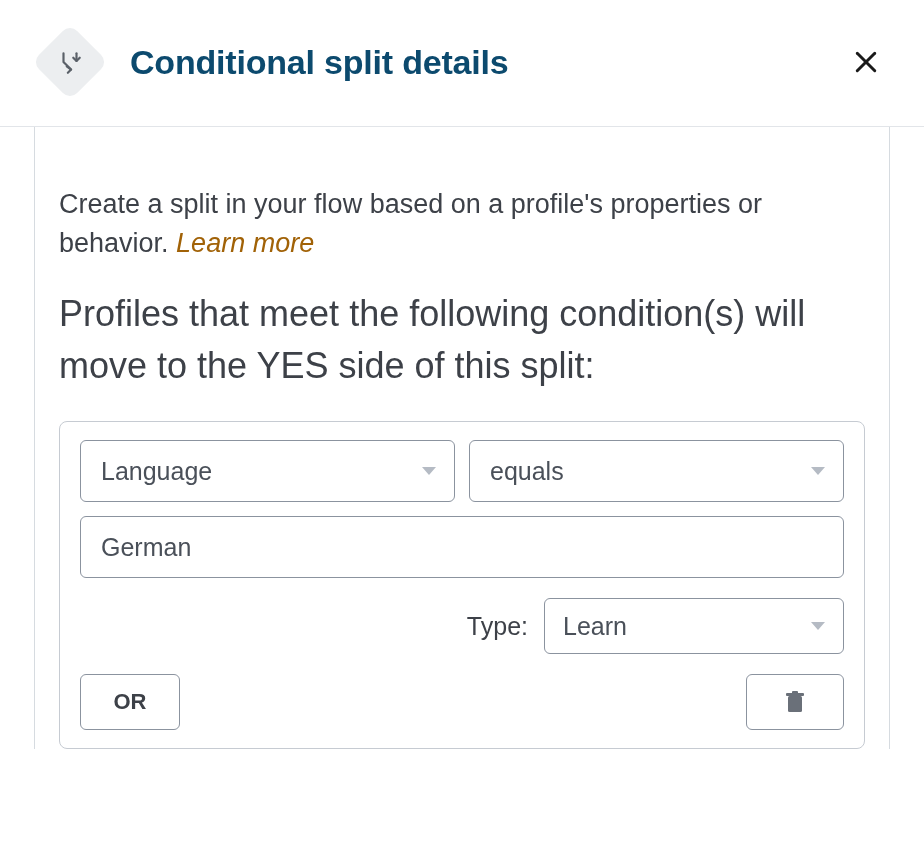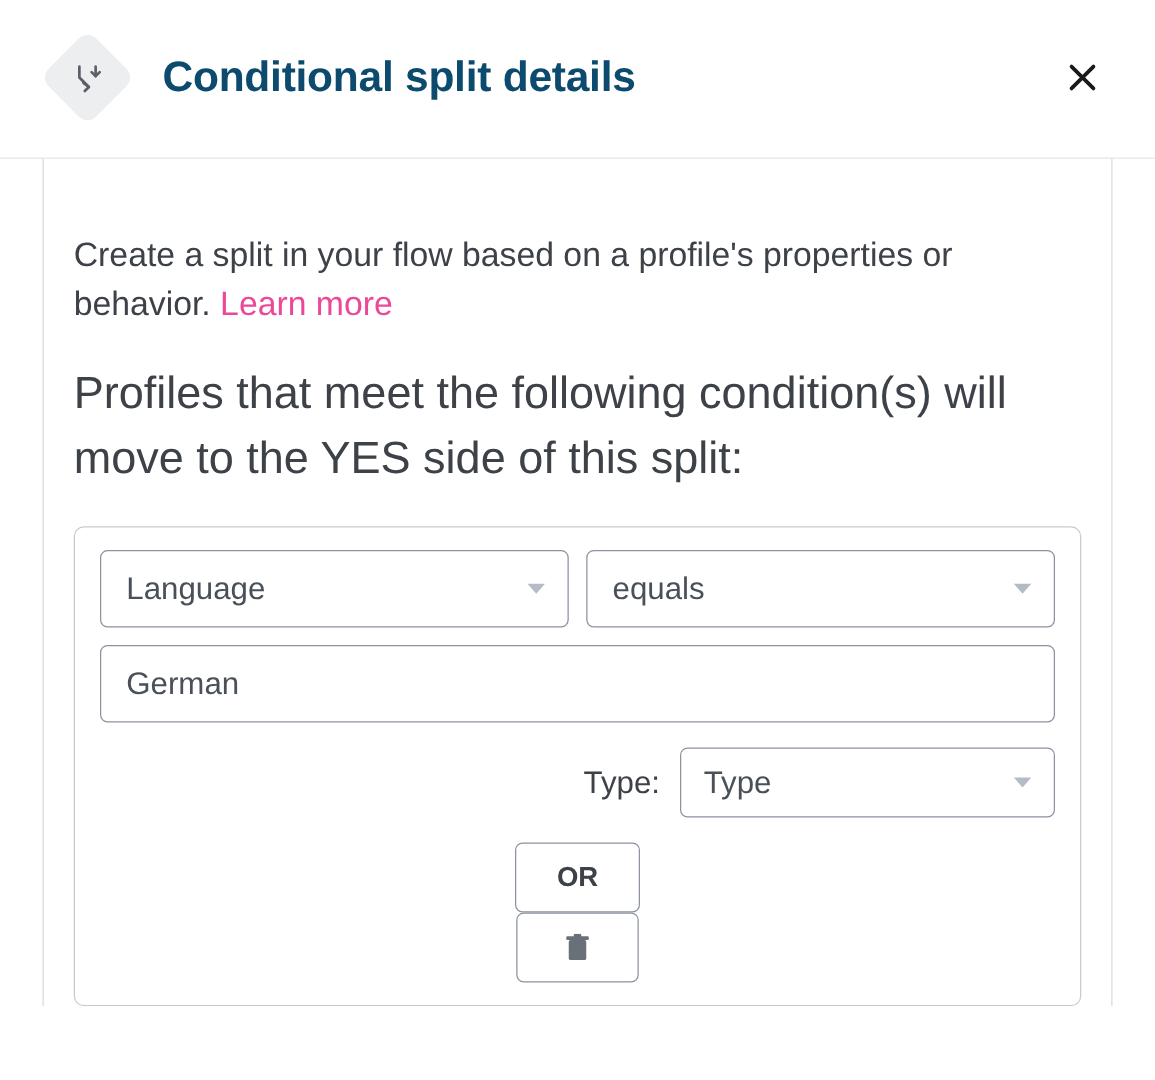--- a/index.html
+++ b/index.html
@@ -73,22 +73,23 @@
       padding: 58px 24px 0 24px;
     }
 
     .intro {
       font-size: 27px;
       line-height: 1.43;
       color: #3d4148;
       margin: 0 0 26px 0;
     }
     .intro a {
-      color: #ec4899;
+      color: #a16207;
       text-decoration: none;
+      font-style: italic;
     }
     .subhead {
       font-size: 36px;
       line-height: 1.43;
       color: #3d4148;
       margin: 0 0 30px 0;
     }
 
     .condition-group {
       border: 1px solid #c6cbd2;
@@ -168,22 +169,21 @@
       width: 0;
       height: 0;
       border-left: 7px solid transparent;
       border-right: 7px solid transparent;
       border-top: 8px solid #b5bbc4;
     }
 
     .action-row {
       display: flex;
       justify-content: space-between;
-      align-items: center;
-      flex-direction: column;
+      align-items: flex-start;
     }
     .or-btn {
       border: 1px solid #8b939f;
       border-radius: 6px;
       background: #fff;
       height: 56px;
       min-width: 100px;
       padding: 0 24px;
       font-size: 22px;
       font-weight: 700;
@@ -258,21 +258,21 @@
 
         <div class="select-row" style="margin-bottom:0;">
           <div class="text-input">
             <span>German</span>
           </div>
         </div>
 
         <div class="type-row">
           <span class="type-label">Type:</span>
           <div class="type-select">
-            <span>Type</span>
+            <span>Learn</span>
             <span class="caret"></span>
           </div>
         </div>
 
         <div class="action-row">
           <button class="or-btn">OR</button>
           <button class="trash-btn">
             <svg width="20" height="22" viewBox="0 0 20 22" fill="#6a7079">
               <rect x="3" y="5" width="14" height="16" rx="1.5"></rect>
               <rect x="1" y="2" width="18" height="3" rx="1"></rect>

